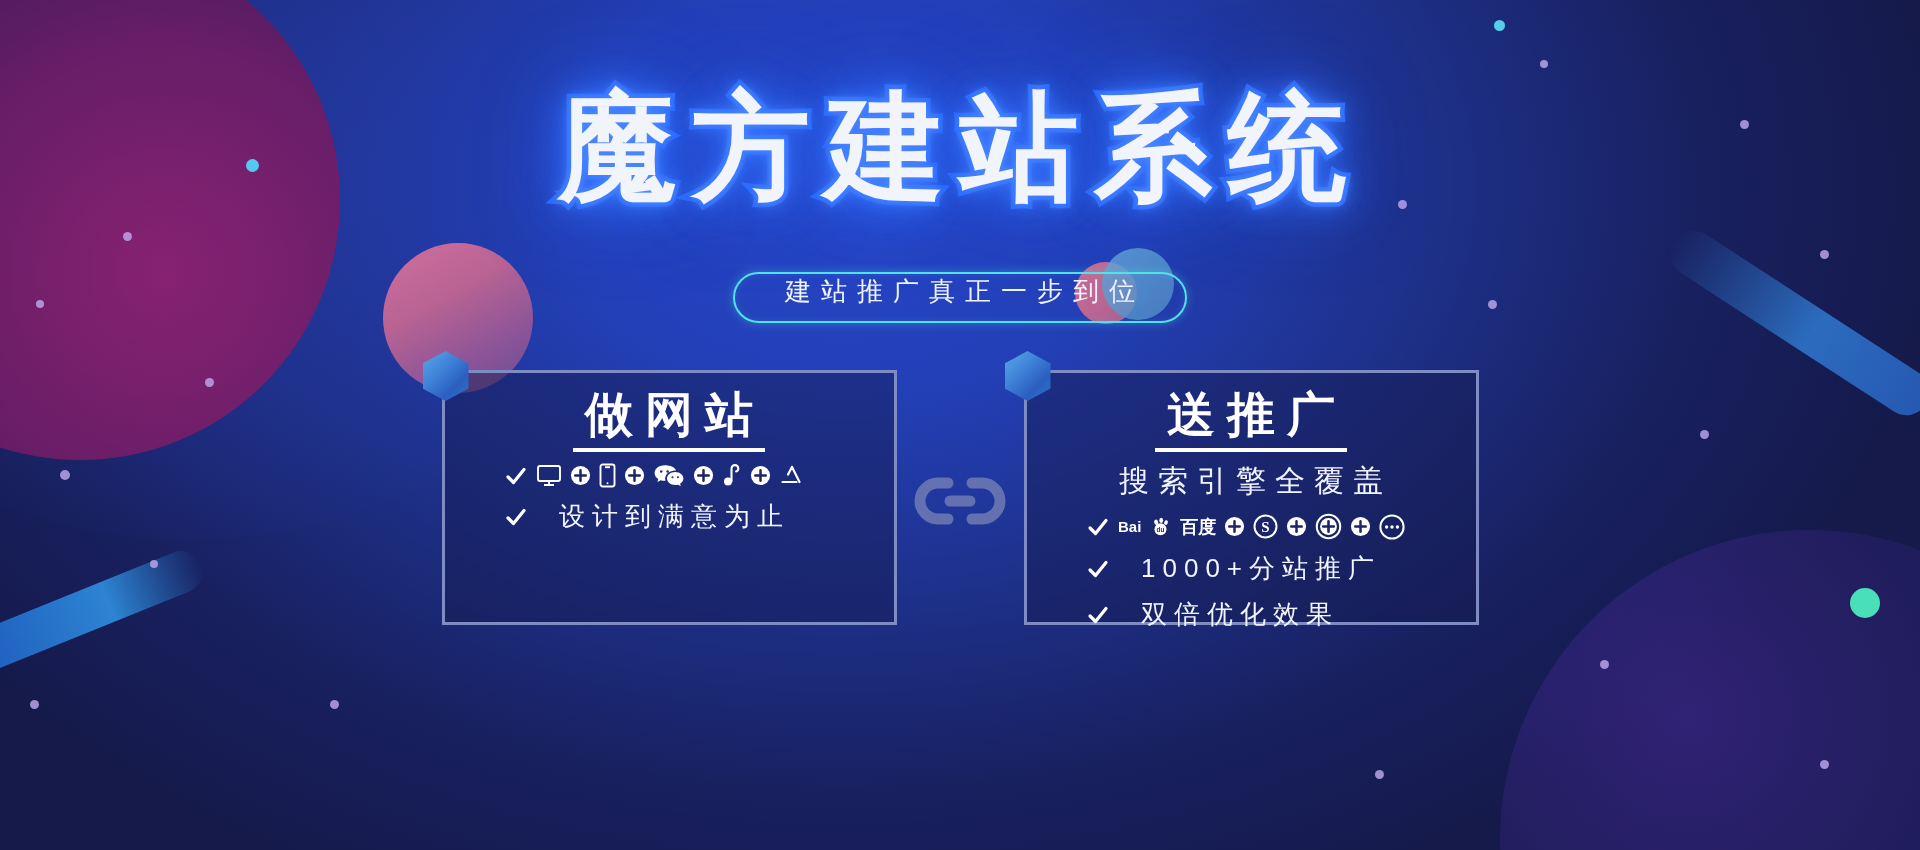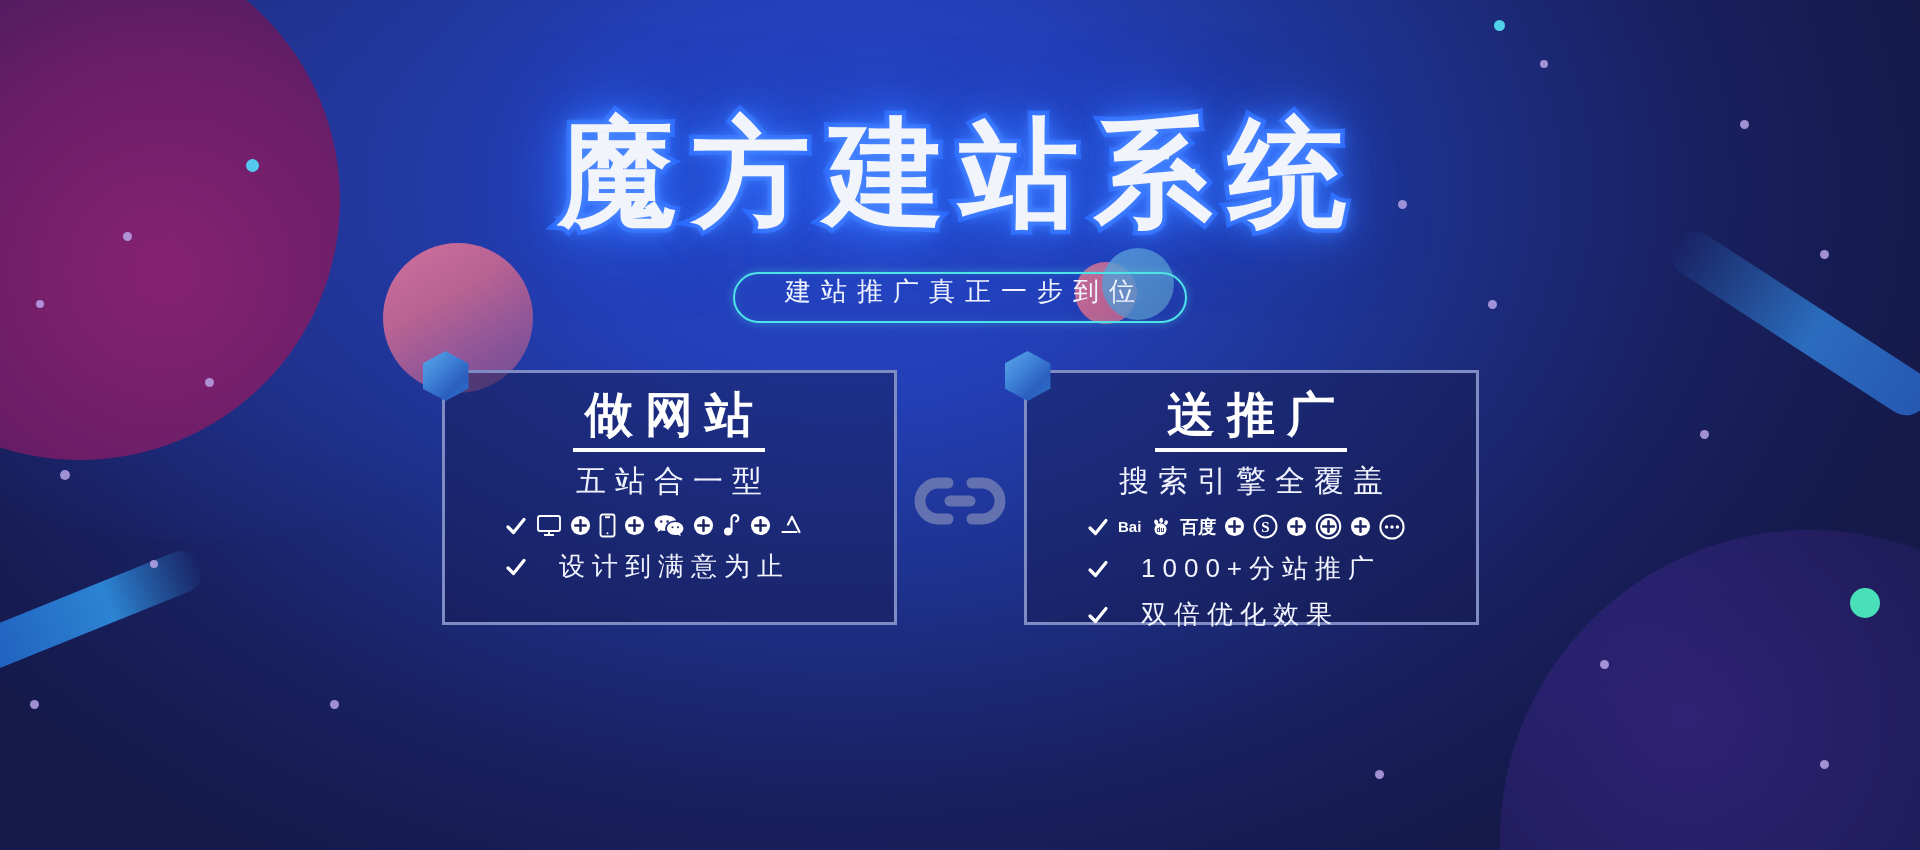--- a/index.html
+++ b/index.html
@@ -81,21 +81,20 @@
     letter-spacing:16px;
     color:#f2f4fb;
     -webkit-text-stroke:9px #2f6dff;
     paint-order:stroke fill;
     text-shadow:
       0 0 8px #4f8bff,
       0 0 18px #3f7dff,
       0 0 34px #2f6dff,
       0 0 56px rgba(47,109,255,.85),
       0 0 84px rgba(47,109,255,.55);
-    margin-top: 26px;
   }
 
   
   .pill-wrap { position:absolute; left:0; top:272px; width:100%; text-align:center; }
   .pill {
     display:inline-block;
     padding:0 40px 12px;
     border:2px solid #4fe3e8;
     border-radius:30px;
     color:#eef3ff;
@@ -222,21 +221,20 @@
       <path d="M58 13 h10 a18 18 0 0 1 0 36 H58"></path>
     </svg>
   </div>
 
   <div class="panels">
 
     <div class="panel left">
       <div class="hex"></div>
       <div class="panel-inner">
         <div class="panel-title">做网站</div>
-        <div class="panel-sub">五站合一型</div>
 
         <div class="row icons">
           <span class="check">
             <svg viewBox="0 0 24 24" fill="none" stroke="currentColor" stroke-width="3.2" stroke-linecap="round" stroke-linejoin="round">
                 <path d="M4 13 L9.5 18.5 L20 5.5"></path>
               </svg>
           </span>
 
           <span class="ico">
             <svg width="26" height="24" viewBox="0 0 26 24" fill="none" stroke="#fff" stroke-width="1.9">

